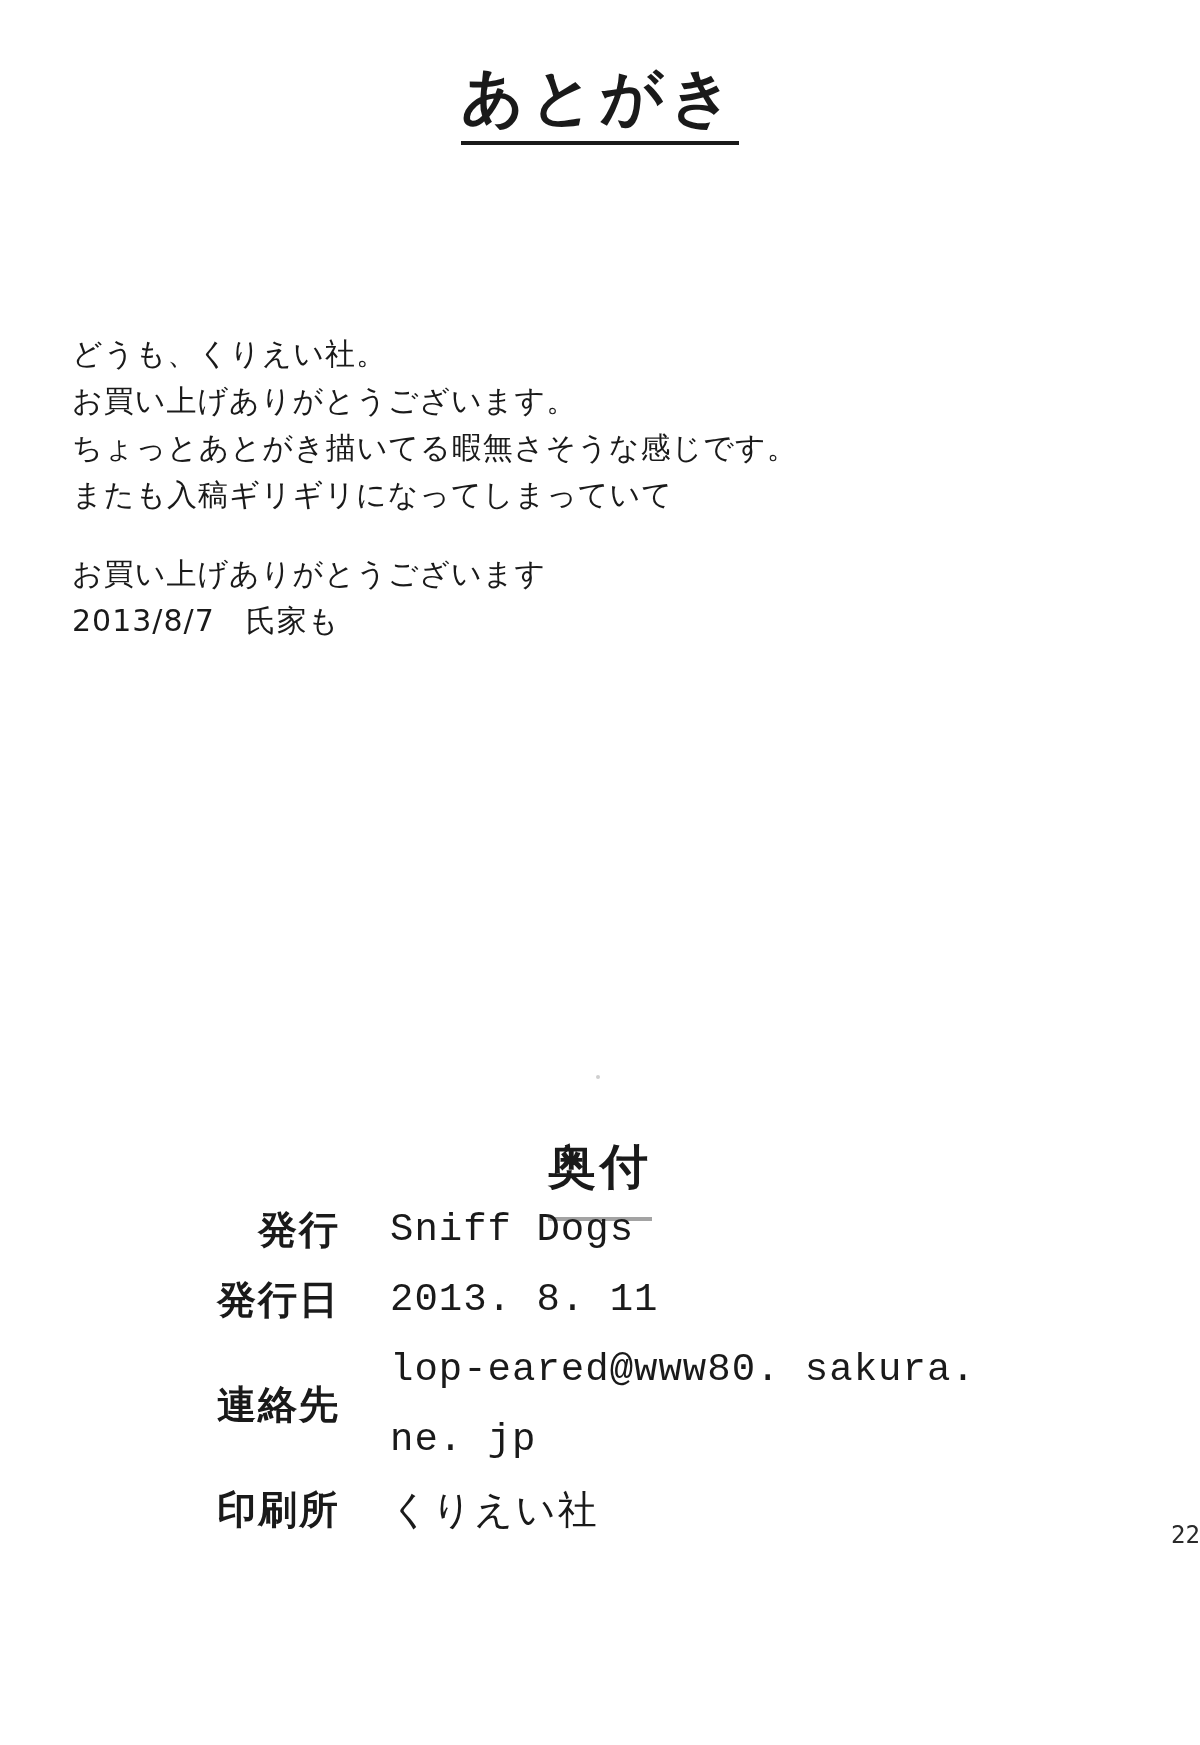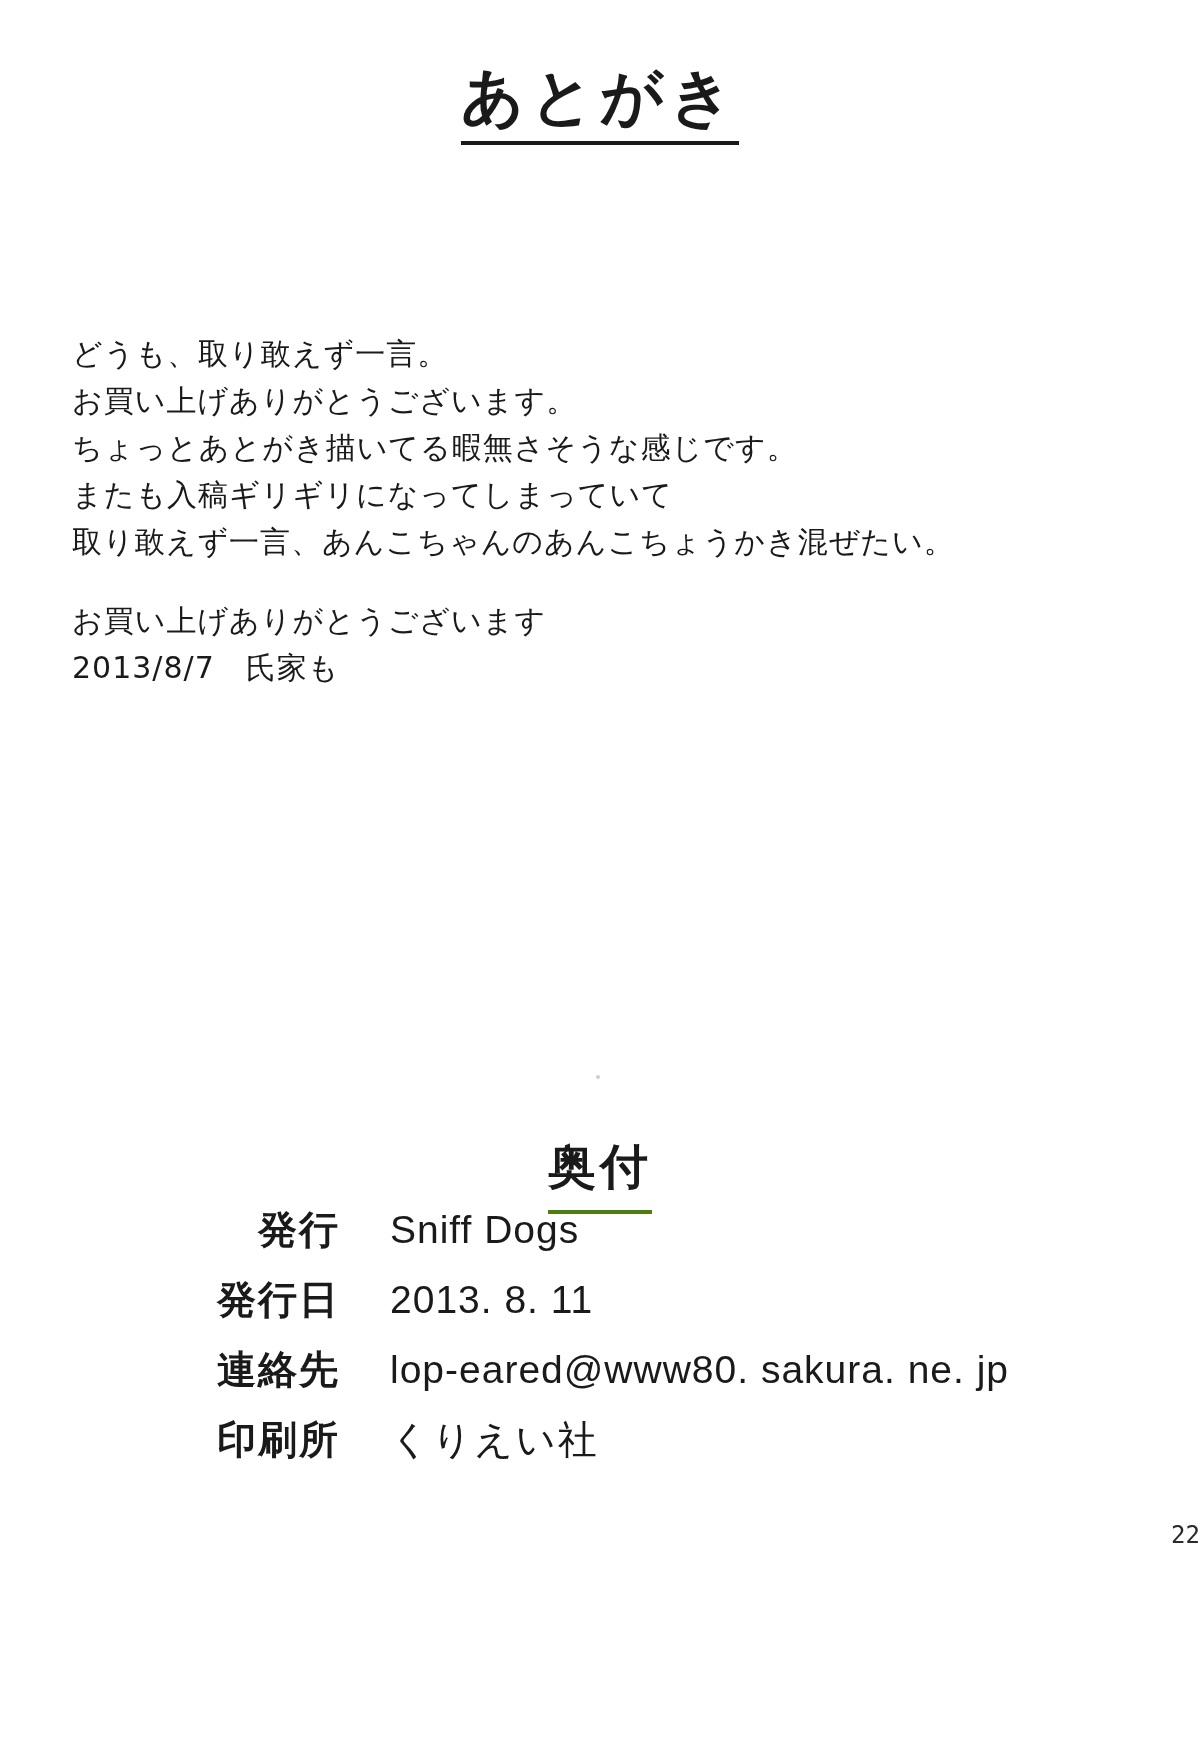--- a/index.html
+++ b/index.html
@@ -65,22 +65,22 @@
     top: 1095px;
     left: 0;
     width: 1200px;
     text-align: center;
     font-size: 48px;
     font-weight: 700;
     letter-spacing: 4px;
   }
   .colophon-title span.u {
     display: inline-block;
-    border-bottom: 4px solid #4d7c0f;
-    padding-bottom: 11px;
+    border-bottom: 4px solid #a3a3a3;
+    padding-bottom: 18px;
   }
 
   
   .colophon-table {
     position: absolute;
     top: 1195px;
     left: 150px;
     width: 900px;
     border-collapse: collapse;
   }
@@ -92,21 +92,21 @@
   }
   .colophon-table td.label {
     width: 190px;
     text-align: right;
     font-weight: 600;
     letter-spacing: 2px;
     padding-right: 0;
   }
   .colophon-table td.value {
     padding-left: 50px;
-    font-family: Liberation Sans, sans-serif;
+    font-family: Liberation Mono, monospace;
     letter-spacing: 1px;
     font-weight: 500;
   }
   .colophon-table td.value.jp {
     font-family: "DejaVu Sans", sans-serif;
     letter-spacing: 2px;
   }
 
   
   .page-number {
@@ -132,25 +132,24 @@
 
 <div class="page">
 
   <div class="speck" style="left:596px; top:1075px; width:4px; height:4px;"></div>
 
   <h1 class="afterword-title">
     <span class="u">あとがき</span>
   </h1>
 
   <div class="afterword-body">
-    <div class="line">どうも、取り敢えず一言。</div>
+    <div class="line">どうも、くりえい社。</div>
     <div class="line">お買い上げありがとうございます。</div>
     <div class="line">ちょっとあとがき描いてる暇無さそうな感じです。</div>
     <div class="line">またも入稿ギリギリになってしまっていて</div>
-    <div class="line">取り敢えず一言、あんこちゃんのあんこちょうかき混ぜたい。</div>
     <div class="gap"></div>
     <div class="line">お買い上げありがとうございます</div>
     <div class="line">2013/8/7　氏家も</div>
   </div>
 
   <h2 class="colophon-title">
     <span class="u">奥付</span>
   </h2>
 
   <table class="colophon-table">

